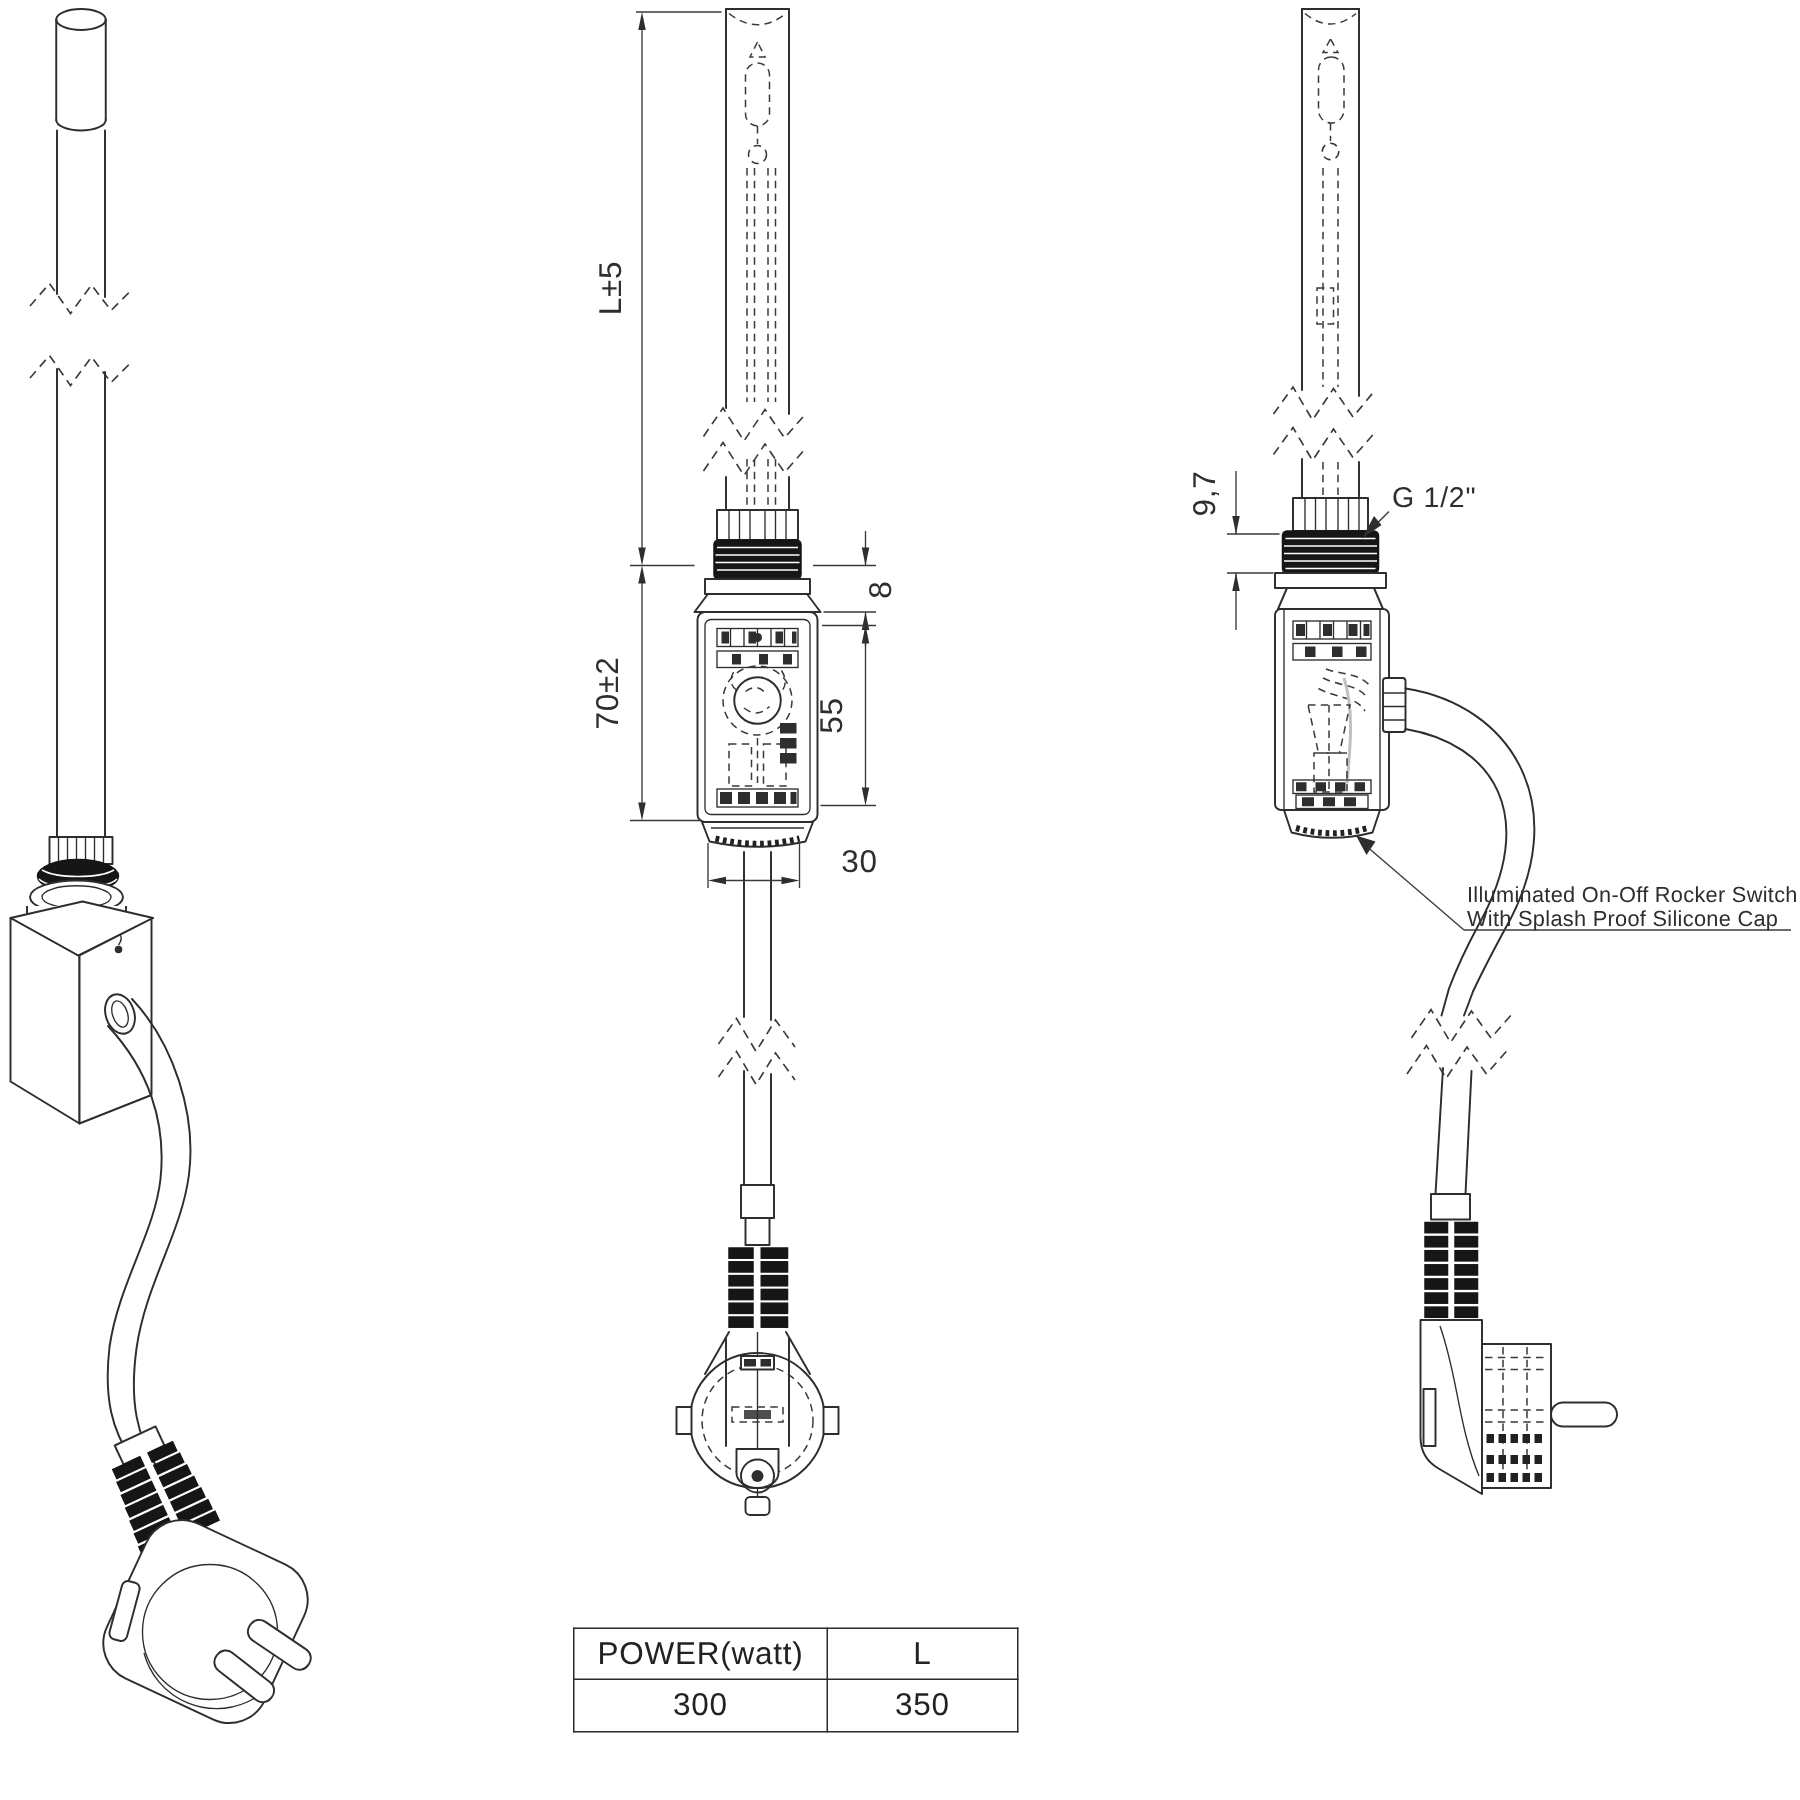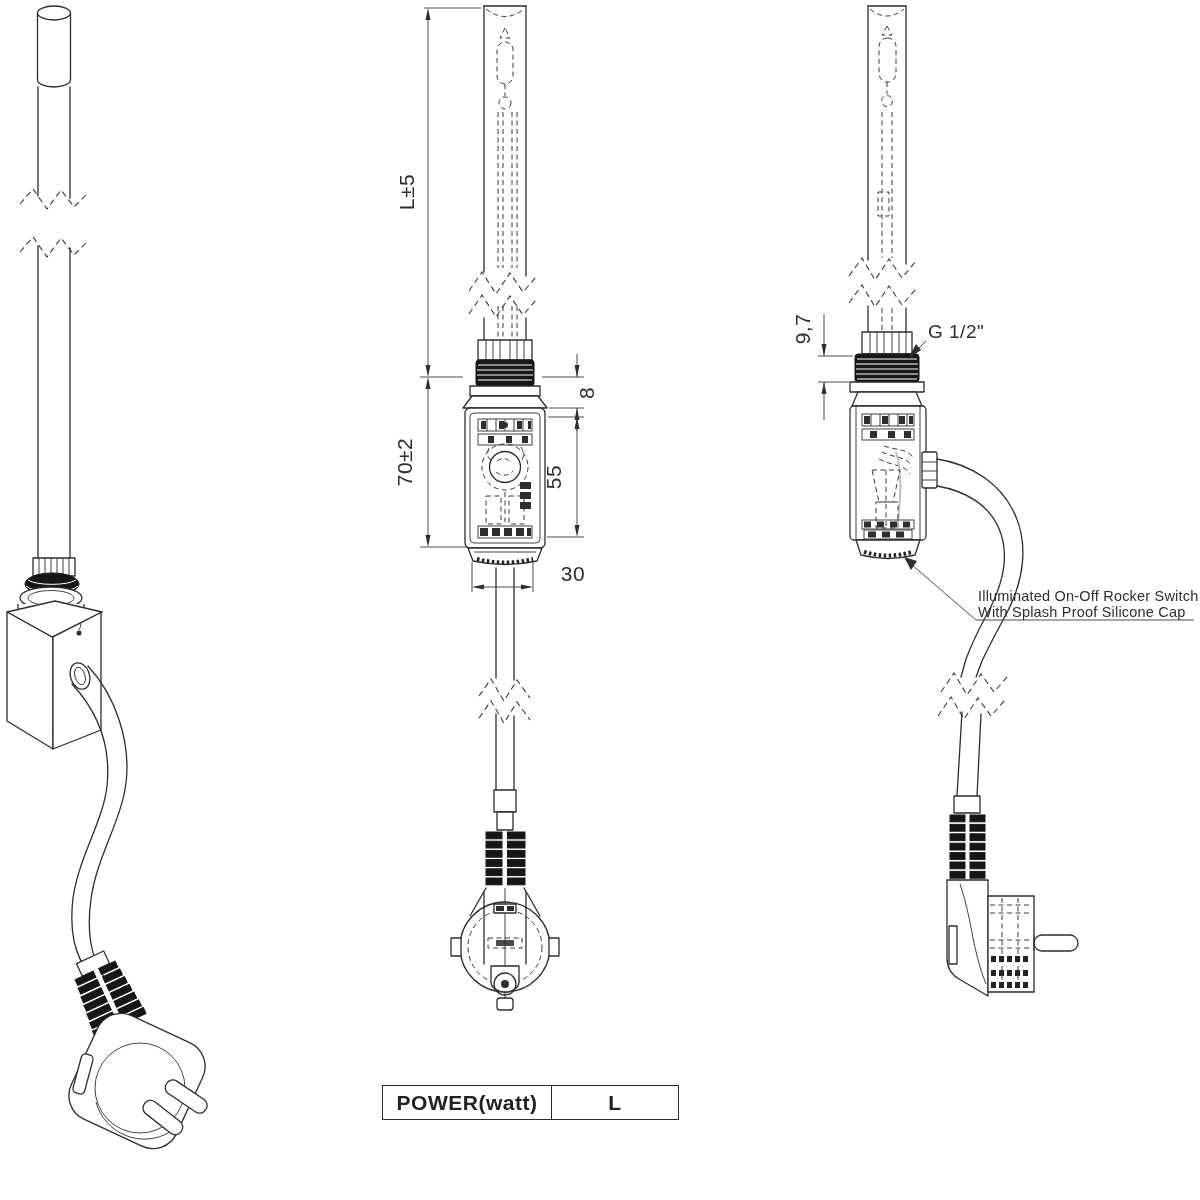--- a/index.html
+++ b/index.html
@@ -16,21 +16,21 @@
   .blk{fill:#161616;stroke:#161616;}
   .wht{fill:none;stroke:#fff;stroke-width:1;}
   .gry{fill:none;stroke:#c0c0c0;stroke-width:2;}
   .stip{fill:none;stroke:#222;stroke-width:4;stroke-dasharray:2.5 2.5;}
   .drow{fill:none;stroke:#222;stroke-width:6;stroke-dasharray:5 3;}
   text.dimlbl{font:21px "Liberation Sans", sans-serif;fill:#2e2e2e;letter-spacing:.5px;}
   text.dimlbl2{font:19px "Liberation Sans", sans-serif;fill:#2e2e2e;letter-spacing:.5px;}
   text.note{font:14.5px "Liberation Sans", sans-serif;fill:#2e2e2e;letter-spacing:.2px;}
 
   .spec-table{position:absolute;left:382px;top:1085px;border-collapse:collapse;}
-  .spec-table td,.spec-table th{border:1.7px solid #2b2b2b;font-weight:bold;
+  .spec-table td,.spec-table th{border:1.7px solid #2b2b2b;font-weight:normal;
      font-size:21px;color:#222;text-align:center;padding:0;
      font-family:"Liberation Sans", sans-serif;letter-spacing:.5px;}
   .spec-table th{width:168px;height:33px;}
   .spec-table td{height:34px;}
   .spec-table .col-l{width:126px;}
 </style>
 </head>
 <body>
 
 <svg width="1200" height="1200" viewBox="0 0 1200 1200">
@@ -330,14 +330,18 @@
     </g>
   </g>
 </svg>
 
 <table class="spec-table">
   <tbody>
       <tr>
     <th>POWER(watt)</th>
     <th class="col-l">L</th>
   </tr>
+  <tr>
+    <td>300</td>
+    <td class="col-l">350</td>
+  </tr>
 </tbody>
   </table>
 
 </body></html>

